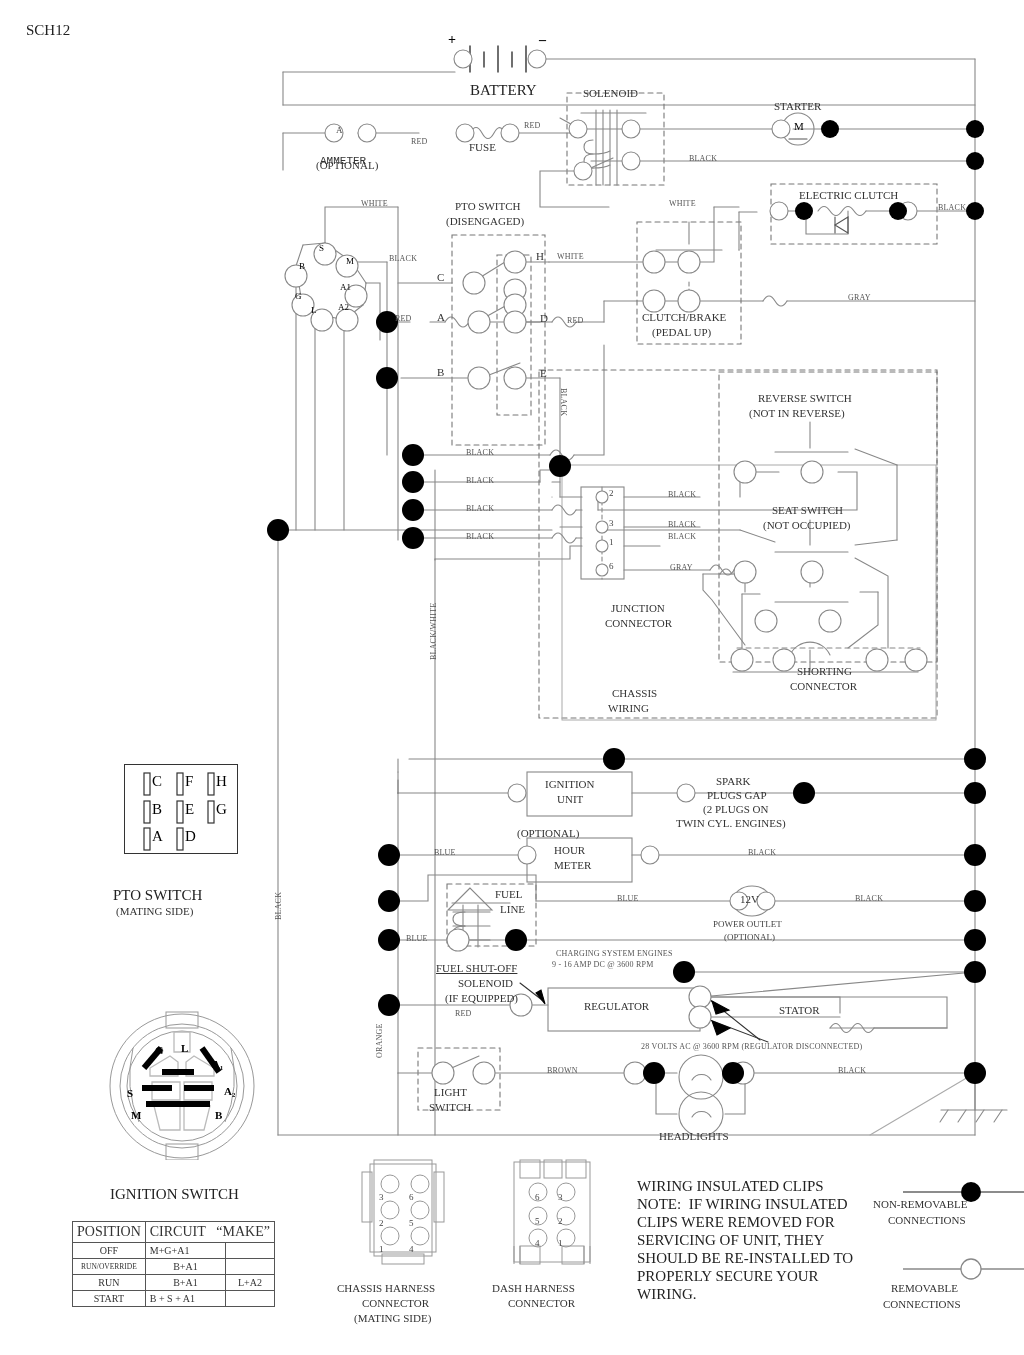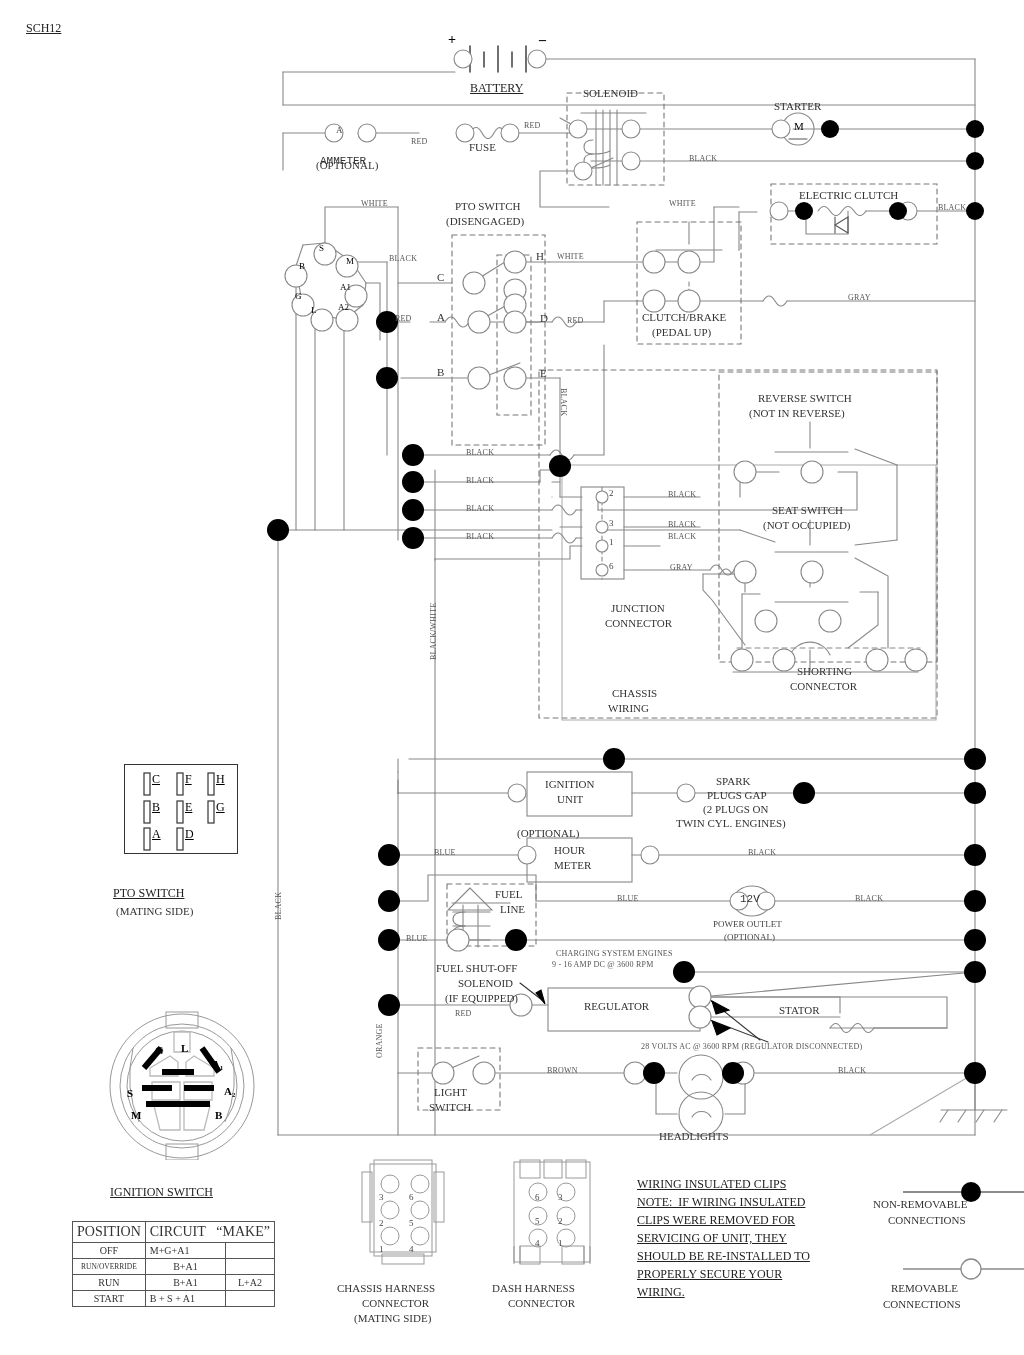--- a/index.html
+++ b/index.html
@@ -13,21 +13,21 @@
     width:1024px;
     height:1355px;
     background:#fff;
     overflow:hidden;
   }
   #svgroot{position:absolute;left:0;top:0;width:1024px;height:1355px;}
   .txt{position:absolute;white-space:pre;line-height:1.08;}
   .sm{font-size:8px;letter-spacing:.2px;color:#555;}
   .sm2{font-size:9px;color:#444;}
   .md{font-size:11px;color:#333;}
-  .lg{font-size:12px;color:#222;text-decoration:underline;}
+  .lg{font-size:15px;color:#222;}
   .xl{font-size:14px;color:#111;}
   .blk{color:#000;}
   .vert{ transform-origin:0 0; }
   .bold{font-weight:bold;}
   table.ign{
     position:absolute;
     border-collapse:collapse;
     font-family:"Liberation Serif",serif;
   }
   table.ign td{
@@ -489,25 +489,25 @@
   <div class="txt md" style="left:707px;top:790px;">PLUGS GAP</div>
   <div class="txt md" style="left:703px;top:804px;">(2 PLUGS ON</div>
   <div class="txt md" style="left:676px;top:818px;">TWIN CYL. ENGINES)</div>
 
   <div class="txt md" style="left:517px;top:828px;">(OPTIONAL)</div>
   <div class="txt md" style="left:554px;top:845px;">HOUR</div>
   <div class="txt md" style="left:554px;top:860px;">METER</div>
 
   <div class="txt md" style="left:495px;top:889px;">FUEL</div>
   <div class="txt md" style="left:500px;top:904px;">LINE</div>
-  <div class="txt md" style="left:436px;top:963px;">FUEL SHUT-OFF</div>
+  <div class="txt md" style="left:436px;top:963px;text-decoration:underline;">FUEL SHUT-OFF</div>
   <div class="txt md" style="left:458px;top:978px;">SOLENOID</div>
   <div class="txt md" style="left:445px;top:993px;">(IF EQUIPPED)</div>
 
-  <div class="txt md" style="left:740px;top:894px;font-family:Liberation Mono, monospace;">12V</div>
+  <div class="txt md" style="left:740px;top:894px;">12V</div>
   <div class="txt sm2" style="left:713px;top:920px;">POWER OUTLET</div>
   <div class="txt sm2" style="left:724px;top:933px;">(OPTIONAL)</div>
 
   <div class="txt md" style="left:584px;top:1001px;">REGULATOR</div>
   <div class="txt md" style="left:779px;top:1005px;">STATOR</div>
   <div class="txt sm" style="left:556px;top:950px;">CHARGING SYSTEM ENGINES</div>
   <div class="txt sm" style="left:552px;top:961px;">9 - 16 AMP DC @ 3600 RPM</div>
   <div class="txt sm" style="left:641px;top:1043px;">28 VOLTS AC @ 3600 RPM (REGULATOR DISCONNECTED)</div>
 
   <div class="txt md" style="left:434px;top:1087px;">LIGHT</div>

